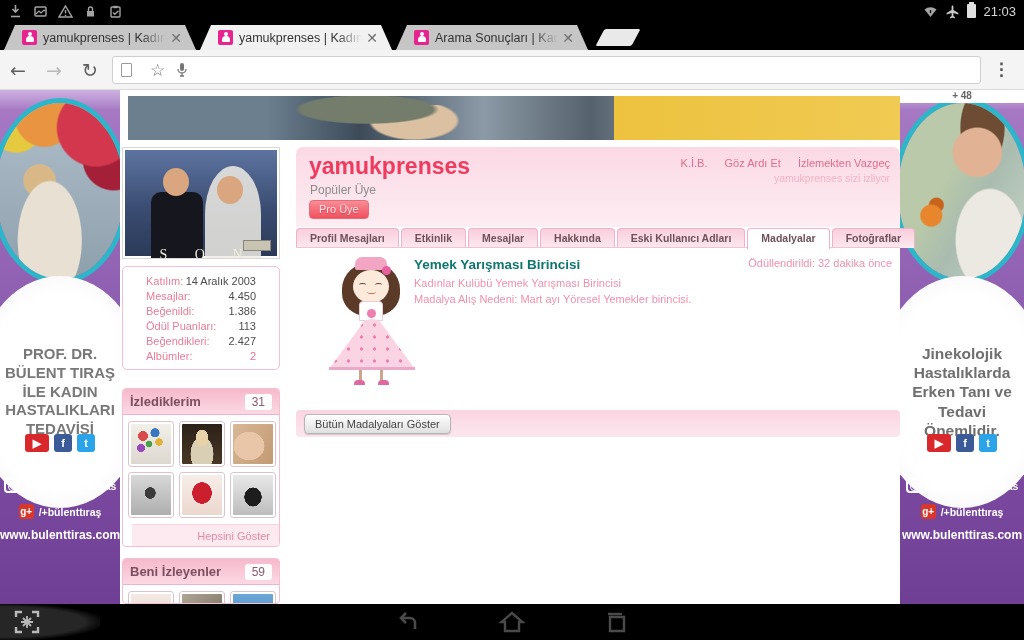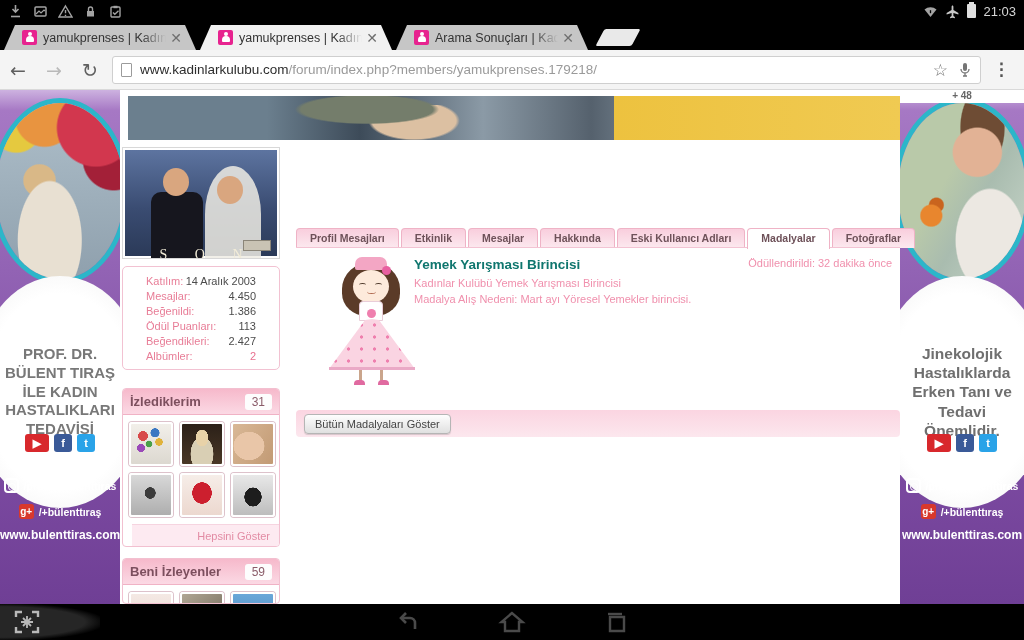--- a/index.html
+++ b/index.html
@@ -260,21 +260,20 @@
     </div>
     <div class="newtab"></div>
   </div>
 
   <div class="toolbar">
     <span class="navbtn">←</span>
     <span class="navbtn disabled">→</span>
     <span class="navbtn">↻</span>
     <div class="urlbox">
       <span class="pageicon"></span>
-      <span class="urltext"><span>www.kadinlarkulubu.com</span><span class="path">/forum/index.php?members/yamukprenses.179218/</span></span>
       <span class="staricon">☆</span>
       <svg width="14" height="18" viewBox="0 0 14 18">
           <rect x="5" y="2" width="4" height="8" rx="2" fill="#757575"></rect>
           <path d="M3 8a4 4 0 008 0M7 12v3M5 15h4" stroke="#757575" stroke-width="1.3" fill="none"></path>
         </svg>
     </div>
     <span class="menu-dots">⋮</span>
   </div>
 
   <div class="viewport">
@@ -392,20 +391,31 @@
           <span class="panel-title">Beni İzleyenler</span>
           <span class="panel-count">59</span>
         </div>
         <div class="thumb-grid">
           <div class="thumb t7"></div>
           <div class="thumb t8"></div>
           <div class="thumb t9"></div>
         </div>
       </div>
 
+      <div class="profile-panel">
+        <div class="username">yamukprenses</div>
+        <div class="member-title">Popüler Üye</div>
+        <div class="pro-badge">Pro Üye</div>
+        <div class="profile-actions">
+          <span>K.İ.B.</span>
+          <span>Göz Ardı Et</span>
+          <span>İzlemekten Vazgeç</span>
+        </div>
+        <div class="follow-note">yamukprenses sizi izliyor</div>
+      </div>
 
       <div class="ftabs">
         <div class="ftab">Profil Mesajları</div>
         <div class="ftab">Etkinlik</div>
         <div class="ftab">Mesajlar</div>
         <div class="ftab">Hakkında</div>
         <div class="ftab">Eski Kullanıcı Adları</div>
         <div class="ftab active">Madalyalar</div>
         <div class="ftab">Fotoğraflar</div>
       </div>

